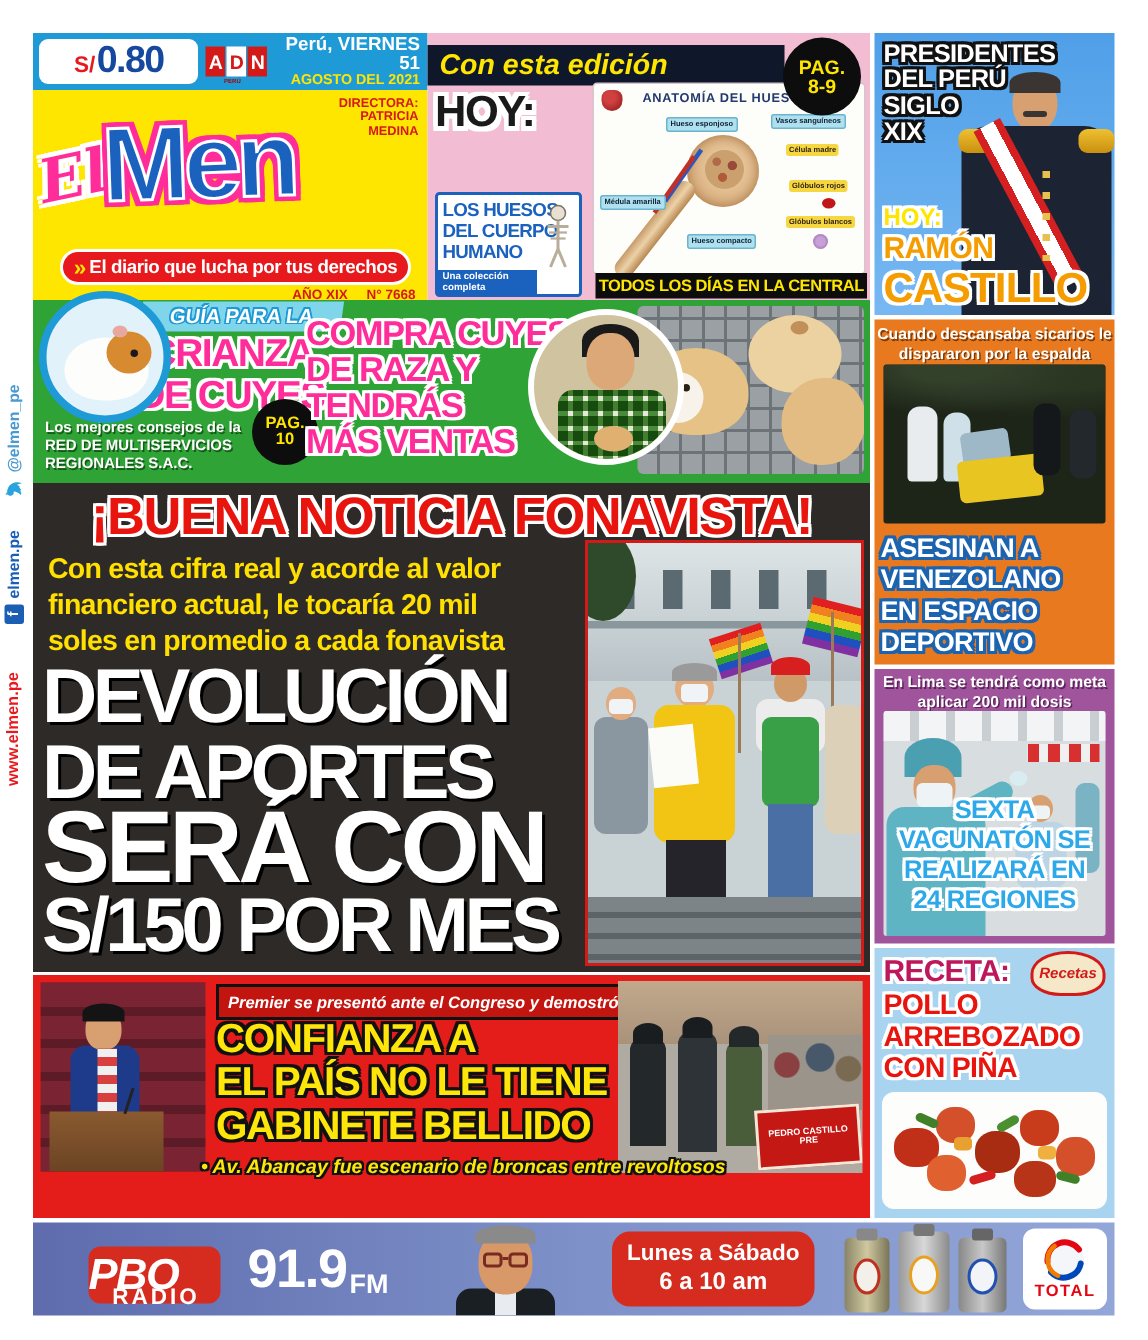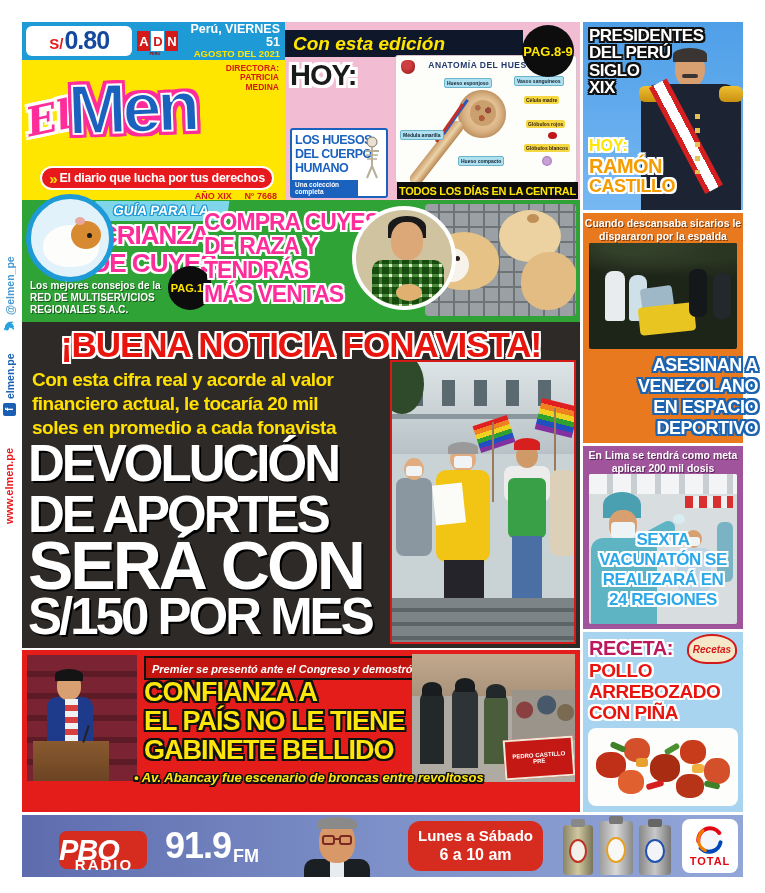--- a/index.html
+++ b/index.html
@@ -11,21 +11,21 @@
   .out{--ow:2px;--oc:#fff;text-shadow:
     calc(-1*var(--ow)) calc(-1*var(--ow)) 0 var(--oc),
     0 calc(-1*var(--ow)) 0 var(--oc),
     var(--ow) calc(-1*var(--ow)) 0 var(--oc),
     calc(-1*var(--ow)) 0 0 var(--oc),
     var(--ow) 0 0 var(--oc),
     calc(-1*var(--ow)) var(--ow) 0 var(--oc),
     0 var(--ow) 0 var(--oc),
     var(--ow) var(--ow) 0 var(--oc)}
   .photo{position:absolute;overflow:hidden}
-  .badge{background:#0d0d0d;border-radius:50%;color:#ffe600;font-weight:bold;display:flex;flex-direction:row;align-items:center;justify-content:center;line-height:1;text-align:center}
+  .badge{background:#0d0d0d;border-radius:50%;color:#ffe600;font-weight:bold;display:flex;flex-direction:column;align-items:center;justify-content:center;line-height:1;text-align:center}
   .vert{writing-mode:vertical-rl;transform:rotate(180deg);font-weight:bold;display:flex;align-items:center;gap:4px}
 </style>
 </head>
 <body>
 
 <div id="page">
 
   <div class="abs" style="left:22px;top:22px;width:263px;height:38px;background:#1e9ad6;display:flex;align-items:center">
     <div style="margin-left:4px;width:112px;height:30px;background:#fff;border-radius:6px;display:flex;align-items:baseline;justify-content:center;gap:1px">
       <span class="b" style="color:#e8191c;font-size:15px">S/</span>
@@ -122,21 +122,21 @@
       <div style="position:absolute;left:112px;top:92px;width:5px;height:60px;background:repeating-linear-gradient(180deg,#e8c050 0 5px,transparent 5px 14px)"></div>
     </div>
     <div style="position:absolute;left:6px;top:5px;line-height:1.02;z-index:2">
       <div class="b out" style="--oc:#111;--ow:2px;color:#fff;font-size:17px;letter-spacing:-0.5px">PRESIDENTES</div>
       <div class="b out" style="--oc:#111;--ow:2px;color:#fff;font-size:17px;letter-spacing:-0.5px">DEL PERÚ</div>
       <div class="b out" style="--oc:#111;--ow:2px;color:#fff;font-size:17px;letter-spacing:-0.5px">SIGLO</div>
       <div class="b out" style="--oc:#111;--ow:2px;color:#fff;font-size:17px;letter-spacing:-0.5px">XIX</div>
     </div>
     <div class="b out" style="--oc:#fff;--ow:2px;position:absolute;left:6px;top:115px;font-size:16px;color:#ffe600;z-index:2">HOY:</div>
     <div class="b out" style="--oc:#fff;--ow:2px;position:absolute;left:6px;top:133px;font-size:20px;color:#f59c00;letter-spacing:-0.5px;z-index:2">RAMÓN</div>
-    <div class="b out" style="--oc:#fff;--ow:2px;position:absolute;left:6px;top:154px;font-size:18px;color:#f59c00;letter-spacing:-0.5px;z-index:2">CASTILLO</div>
+    <div class="b out" style="--oc:#fff;--ow:2px;position:absolute;left:6px;top:154px;font-size:28px;color:#f59c00;letter-spacing:-0.5px;z-index:2">CASTILLO</div>
   </div>
 
   <div class="abs" style="left:22px;top:200px;width:558px;height:122px;background:#2fa335">
     <div style="position:absolute;left:4px;top:-6px;width:88px;height:88px;border-radius:50%;border:5px solid #1e9ad6;background:#e2f2fa;overflow:hidden;z-index:2">
       <div style="position:absolute;left:12px;top:26px;width:56px;height:42px;background:#fdfdfb;border-radius:50% 50% 45% 45%"></div>
       <div style="position:absolute;left:40px;top:22px;width:30px;height:28px;background:#d8competition;background:#d88a30;border-radius:50%"></div>
       <div style="position:absolute;left:56px;top:34px;width:5px;height:5px;background:#1a1a1a;border-radius:50%"></div>
       <div style="position:absolute;left:44px;top:18px;width:10px;height:8px;background:#e8a8a0;border-radius:50%"></div>
     </div>
     <div style="position:absolute;left:72px;top:1px;width:134px;height:20px;background:#7fd6ea;transform:skewX(-8deg)">
@@ -226,21 +226,21 @@
     </div>
     <div class="photo" style="left:6px;top:30px;width:148px;height:106px;background:#1d2418;border-radius:2px">
       <div style="position:absolute;left:0;top:0;width:148px;height:40px;background:radial-gradient(ellipse at 30% 0,#33402a 20%,transparent 60%),radial-gradient(ellipse at 80% 10%,#2a3522 25%,transparent 65%)"></div>
       <div style="position:absolute;left:16px;top:28px;width:20px;height:50px;background:#e8ecee;border-radius:8px 8px 3px 3px"></div>
       <div style="position:absolute;left:40px;top:32px;width:18px;height:46px;background:#cfe0e8;border-radius:8px 8px 3px 3px"></div>
       <div style="position:absolute;left:52px;top:44px;width:32px;height:22px;background:#9fb8c8;border-radius:4px;transform:rotate(-8deg)"></div>
       <div style="position:absolute;left:50px;top:62px;width:56px;height:28px;background:#e8c520;border-radius:4px;transform:rotate(-6deg)"></div>
       <div style="position:absolute;left:100px;top:26px;width:18px;height:48px;background:#14181a;border-radius:7px"></div>
       <div style="position:absolute;left:124px;top:30px;width:18px;height:46px;background:#23282c;border-radius:7px"></div>
     </div>
-    <div style="position:absolute;left:15px;top:142px;width:100%;text-align:right;line-height:21px">
+    <div style="position:absolute;left:4px;top:142px;width:100%;text-align:left;line-height:21px">
       <div class="b out" style="--oc:#1c63b0;--ow:2px;color:#fff;font-size:18px;letter-spacing:-0.5px">ASESINAN A</div>
       <div class="b out" style="--oc:#1c63b0;--ow:2px;color:#fff;font-size:18px;letter-spacing:-0.5px">VENEZOLANO</div>
       <div class="b out" style="--oc:#1c63b0;--ow:2px;color:#fff;font-size:18px;letter-spacing:-0.5px">EN ESPACIO</div>
       <div class="b out" style="--oc:#1c63b0;--ow:2px;color:#fff;font-size:18px;letter-spacing:-0.5px">DEPORTIVO</div>
     </div>
   </div>
 
   <div class="abs" style="left:583px;top:446px;width:160px;height:183px;background:#a0549c">
     <div style="position:absolute;left:0;top:3px;width:100%;text-align:center;line-height:12.5px">
       <div class="b" style="color:#fff;font-size:10.5px;text-shadow:1px 1px 0 #5a2458">En Lima se tendrá como meta</div>

